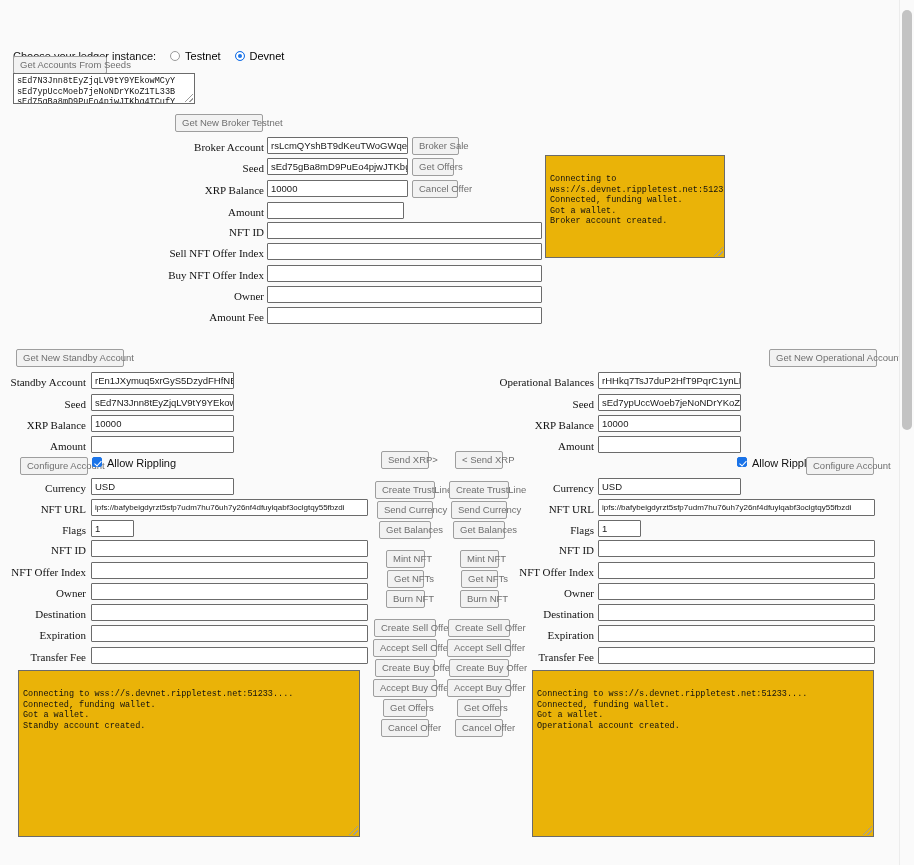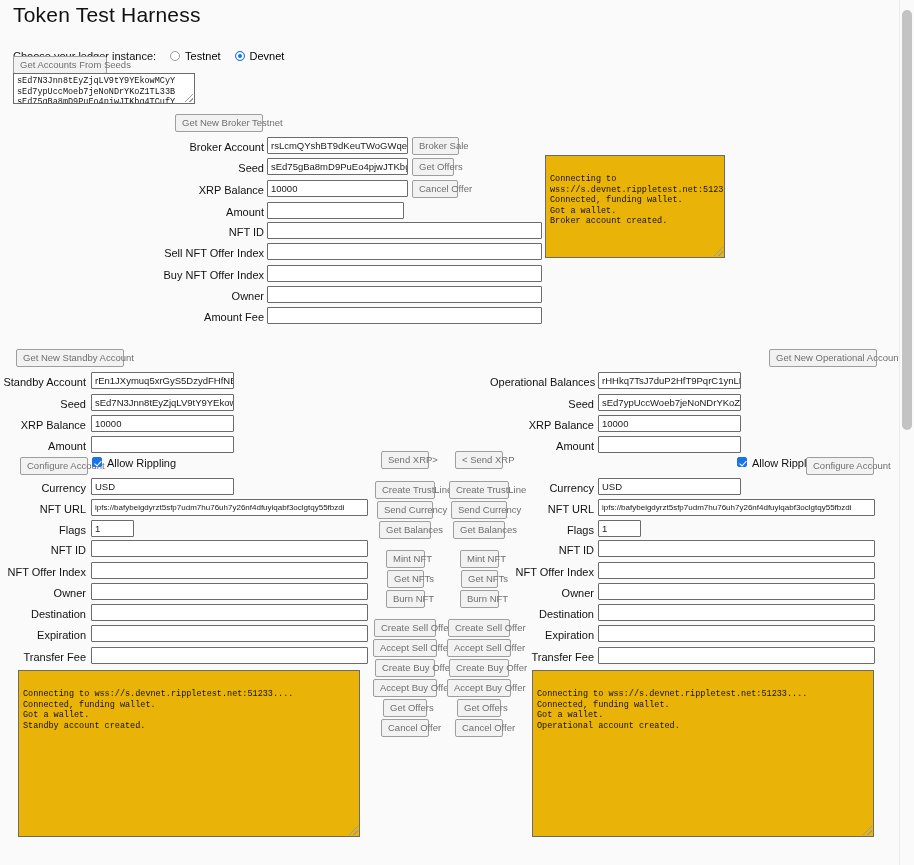--- a/index.html
+++ b/index.html
@@ -107,20 +107,21 @@
     height: 17px;
     line-height: 14px;
     overflow: hidden;
     white-space: nowrap;
   }
   .flabel {
     font-size: 11px;
     color: #111;
     text-align: right;
     white-space: nowrap;
+    font-family: Liberation Serif, serif;
   }
   .logbox {
     font-family: "Liberation Mono", monospace;
     font-size: 8.5px;
     line-height: 10.5px;
     color: #111;
     background: #eab308;
     border: 1px solid #6b6b6b;
     padding: 18px 4px;
     box-sizing: border-box;
@@ -184,21 +185,20 @@
     margin-left: 5px;
   }
   .abs { position: absolute; }
   .row { display: flex; align-items: flex-start; }
 </style>
 </head>
 <body>
 
 <div class="page">
 
-  <div class="title abs">Token Test Harness</div>
 
   <div class="ledger-row">
     <span class="lbl">Choose your ledger instance:</span>
     <span class="radio-wrap">
       <span class="radio"></span>
       <span>Testnet</span>
     </span>
     <span class="radio-wrap">
       <span class="radio checked"></span>
       <span>Devnet</span>

